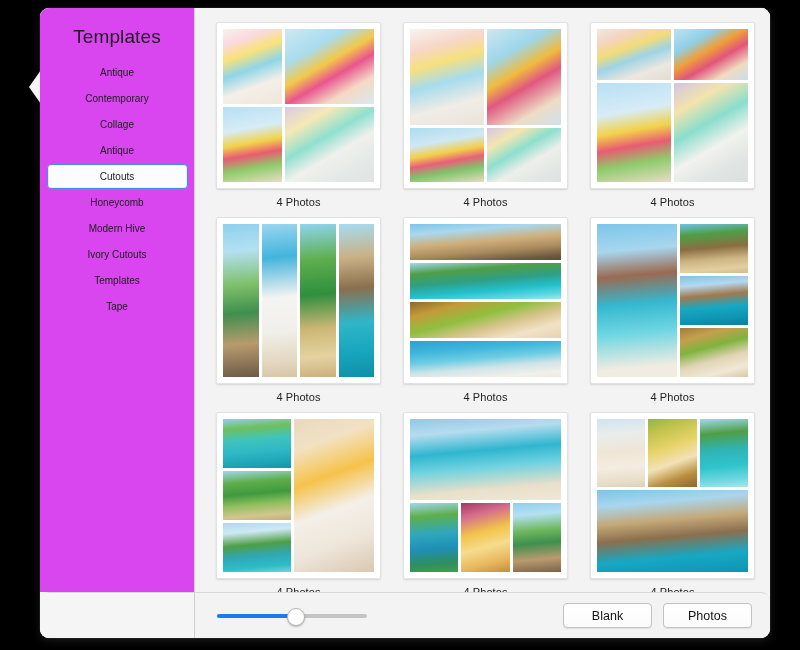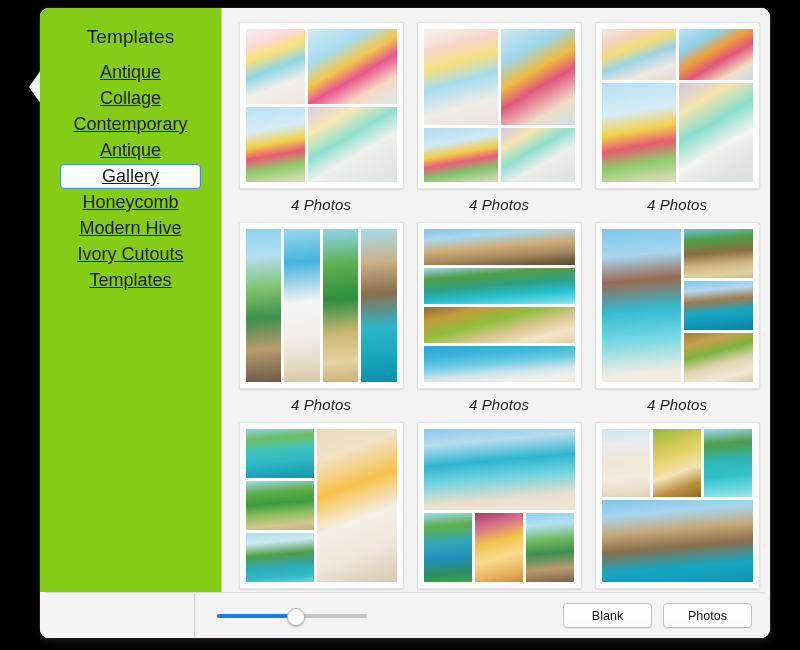--- a/index.html
+++ b/index.html
@@ -23,35 +23,35 @@
   #body-row{display:flex;flex:1;min-height:0;}
 
   
   #notch{
     position:absolute;left:-11px;top:62px;width:12px;height:34px;
     pointer-events:none;
   }
 
   
   #sidebar{
-    width:182px;flex:none;background:#84cc16;
+    width:155px;flex:none;background:#d946ef;
     border-right:1px solid #d0d0d0;
     padding-top:14px;box-sizing:border-box;
     display:flex;flex-direction:column;align-items:center;
   }
   #sidebar-title{
     font-size:19px;color:#1c1c1c;font-weight:400;
     margin:4px 0 12px 0;letter-spacing:.1px;
   }
   .tpl-item{
     width:141px;box-sizing:border-box;
-    text-align:center;font-size:18px;color:#1d1d1d;
+    text-align:center;font-size:10px;color:#1d1d1d;
     padding:5px 0 5px 0;margin-bottom:1px;
     border:1px solid transparent;border-radius:4px;
-    line-height:13px;cursor:default;text-decoration:underline;
+    line-height:13px;cursor:default;
   }
   .tpl-item.selected{
     border-color:#4a90d9;background:#fbfcfd;
     box-shadow:0 0 0 .5px rgba(74,144,217,.25) inset;
   }
 
   
   #main{
     flex:1;min-width:0;background:#f3f3f3;
     padding:14px 10px 4px 16px;box-sizing:border-box;
@@ -65,23 +65,22 @@
   .thumb{
     width:165px;height:167px;box-sizing:border-box;
     background:#fff;padding:6px;
     border:1px solid #e2e2e2;border-radius:2px;
     box-shadow:0 1px 2px rgba(0,0,0,.13);
   }
   .layout{width:100%;height:100%;display:flex;gap:3px;}
   .layout.col{flex-direction:column;}
   .ph{background:#bbb;overflow:hidden;position:relative;min-width:0;min-height:0;}
   .cap{
-    font-size:15px;color:#222;margin-top:7px;margin-bottom:2px;
+    font-size:11px;color:#222;margin-top:7px;margin-bottom:2px;
     letter-spacing:.1px;
-    font-style:italic;
   }
 
   
   #bottom{
     flex:none;height:46px;background:#f3f3f3;
     border-top:1px solid #d8d8d8;
     display:flex;align-items:center;
     padding:0 18px 0 0;box-sizing:border-box;border-radius:9px;
   }
   #bottom-left{width:155px;flex:none;height:100%;
@@ -123,28 +122,29 @@
     <path d="M12 0 L12 34 L0 17 Z" fill="#f5f5f5"></path>
   </svg>
 
   <div id="window-inner">
     <div id="body-row">
 
       <div id="sidebar">
         <div id="sidebar-title">Templates</div>
         <div id="sidebar-list">
             <div class="tpl-item">Antique</div>
+            <div class="tpl-item">Contemporary</div>
             <div class="tpl-item">Collage</div>
-            <div class="tpl-item">Contemporary</div>
             <div class="tpl-item">Antique</div>
-            <div class="tpl-item selected">Gallery</div>
+            <div class="tpl-item selected">Cutouts</div>
             <div class="tpl-item">Honeycomb</div>
             <div class="tpl-item">Modern Hive</div>
             <div class="tpl-item">Ivory Cutouts</div>
             <div class="tpl-item">Templates</div>
+            <div class="tpl-item">Tape</div>
           </div>
       </div>
 
       <div id="main">
         <div id="grid">
             <div class="cell">
               <div class="thumb">
                 <div class="layout col">
                   <div class="layout" style="display: flex; gap: 3px; min-width: 0px; min-height: 0px; flex: 50 1 0%;">
                     <div class="ph" style="flex: 40 1 0%; background: linear-gradient(160deg, rgb(246, 242, 238) 0%, rgb(251, 217, 221) 18%, rgb(249, 226, 122) 34%, rgb(143, 214, 232) 52%, rgb(243, 239, 232) 72%, rgb(239, 230, 220) 100%);"></div>

